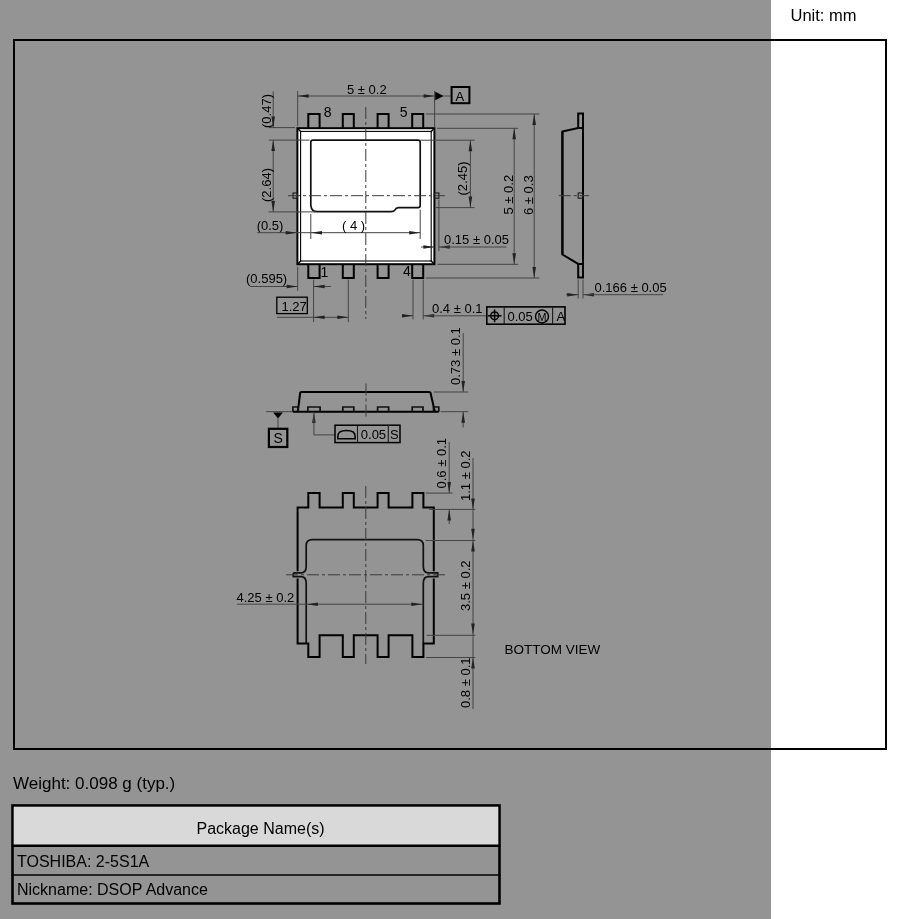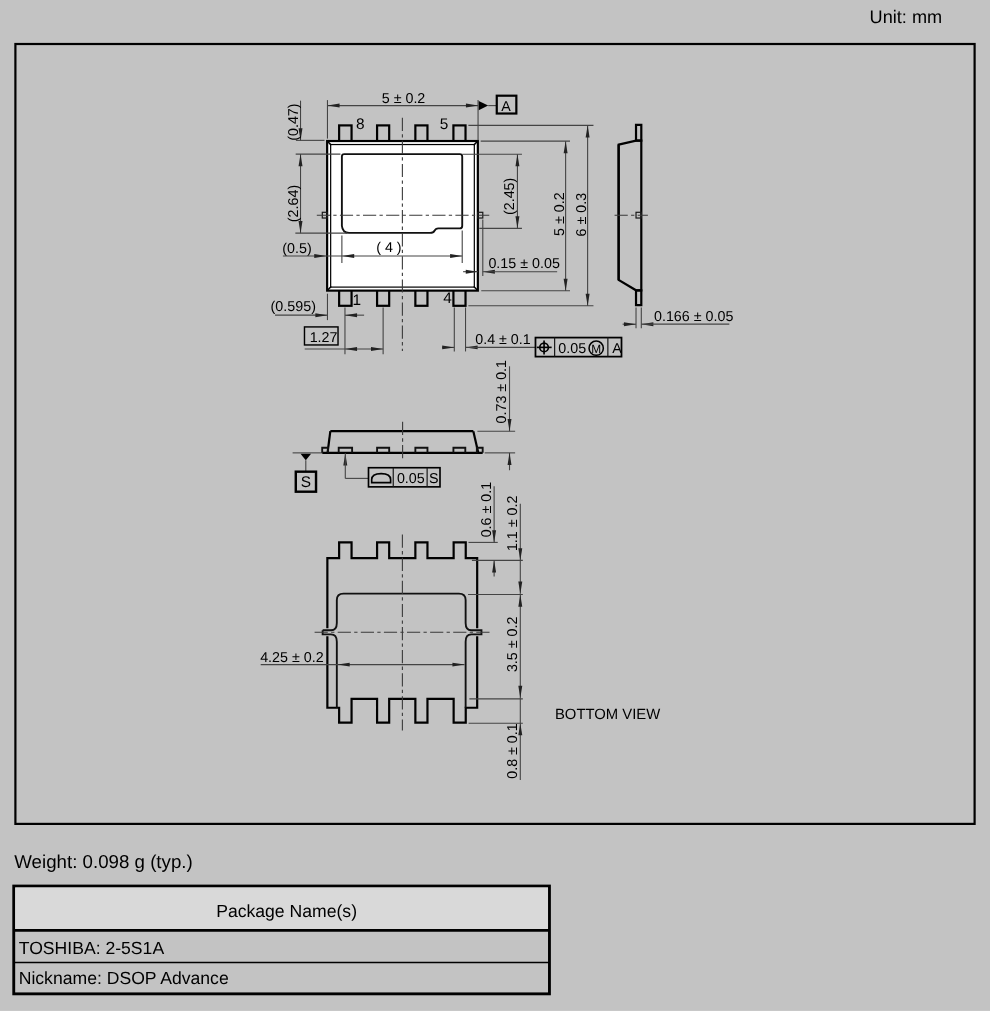--- a/index.html
+++ b/index.html
@@ -1,16 +1,16 @@
 <!DOCTYPE html>
 <html><head>
 <meta charset="utf-8">
 <style>
 html,body{margin:0;padding:0;background:#fff;}
-#page{position:relative;width:900px;height:919px;background:#fdba74;font-family:"Liberation Sans",sans-serif;filter:grayscale(1);}
+#page{position:relative;width:771px;height:919px;background:#14b8a6;font-family:"Liberation Sans",sans-serif;filter:grayscale(1);}
 svg{position:absolute;top:0;left:0;}
 text{font-family:"Liberation Sans",sans-serif;fill:#000;}
 .d{font-size:13px;}
 .pn{font-size:14px;}
 .hl{stroke:#000;stroke-width:2;fill:none;}
 .ml{stroke:#111;stroke-width:1.7;fill:none;}
 .tl{stroke:#1a1a1a;stroke-width:1.1;fill:none;}
 .xl{stroke:#444;stroke-width:1;fill:none;}
 .cl{stroke:#3a3a3a;stroke-width:1;fill:none;stroke-dasharray:12 3 3 3;}
 .ar{fill:#222;stroke:none;}

